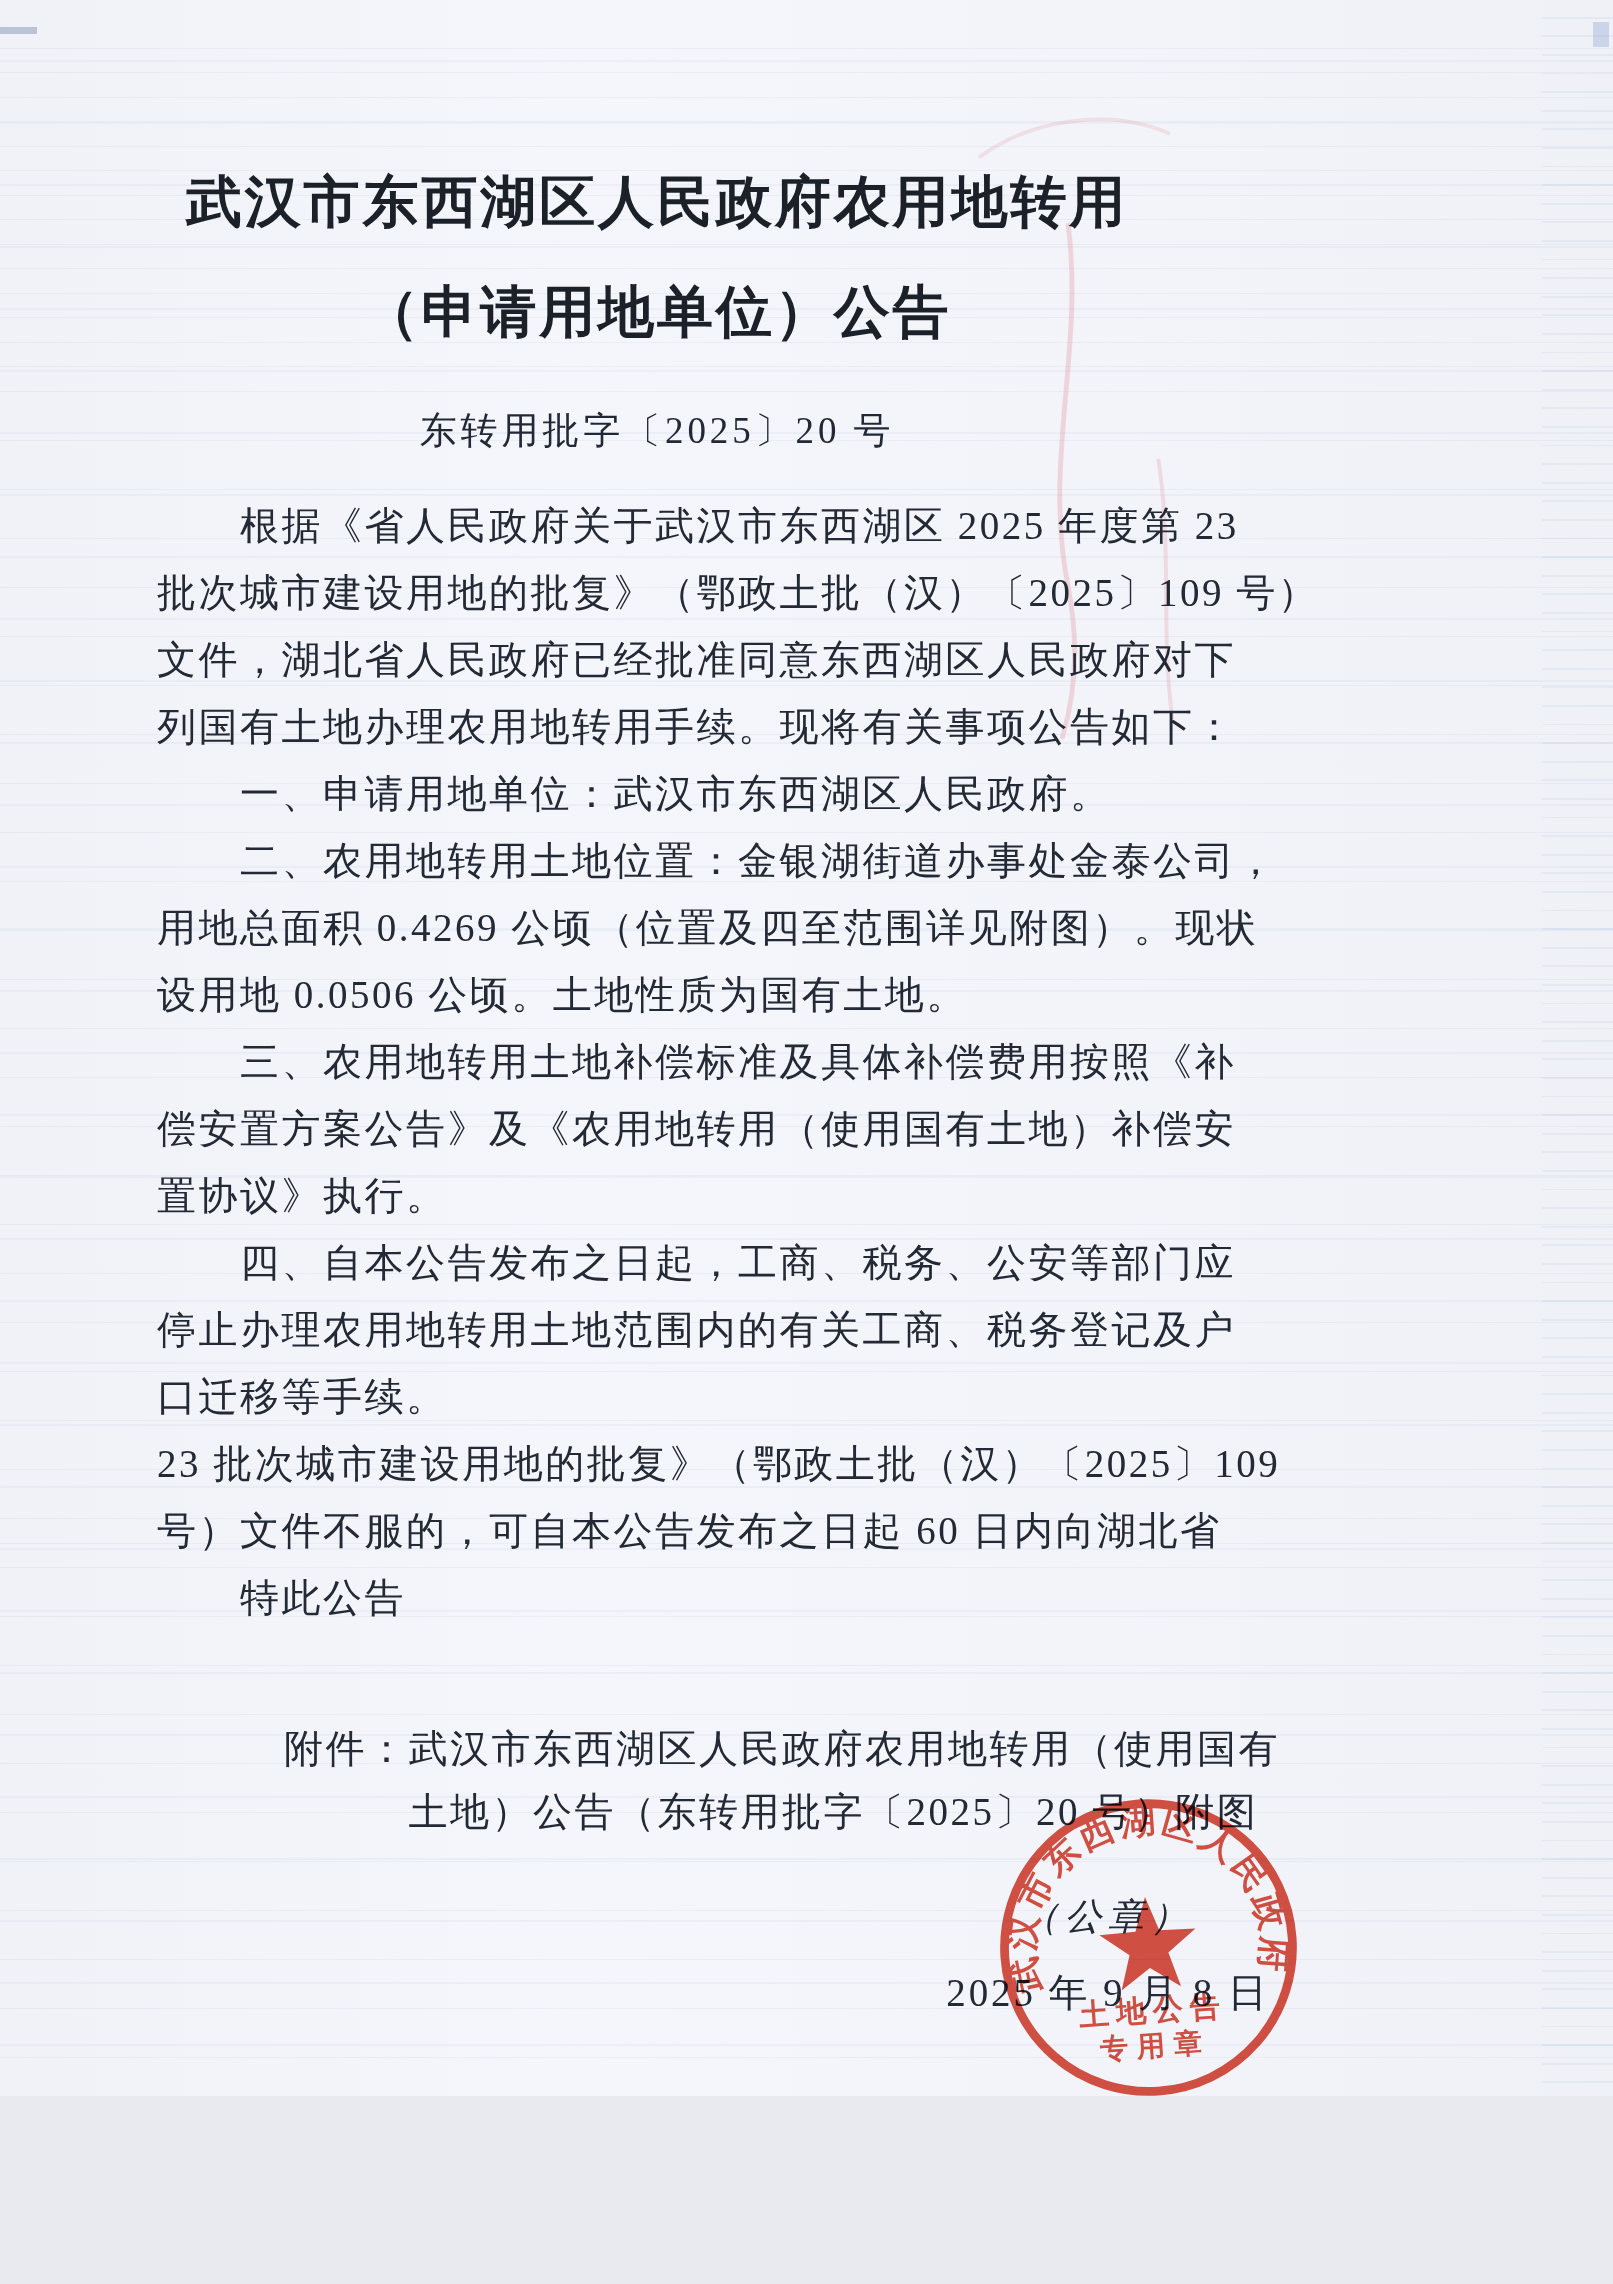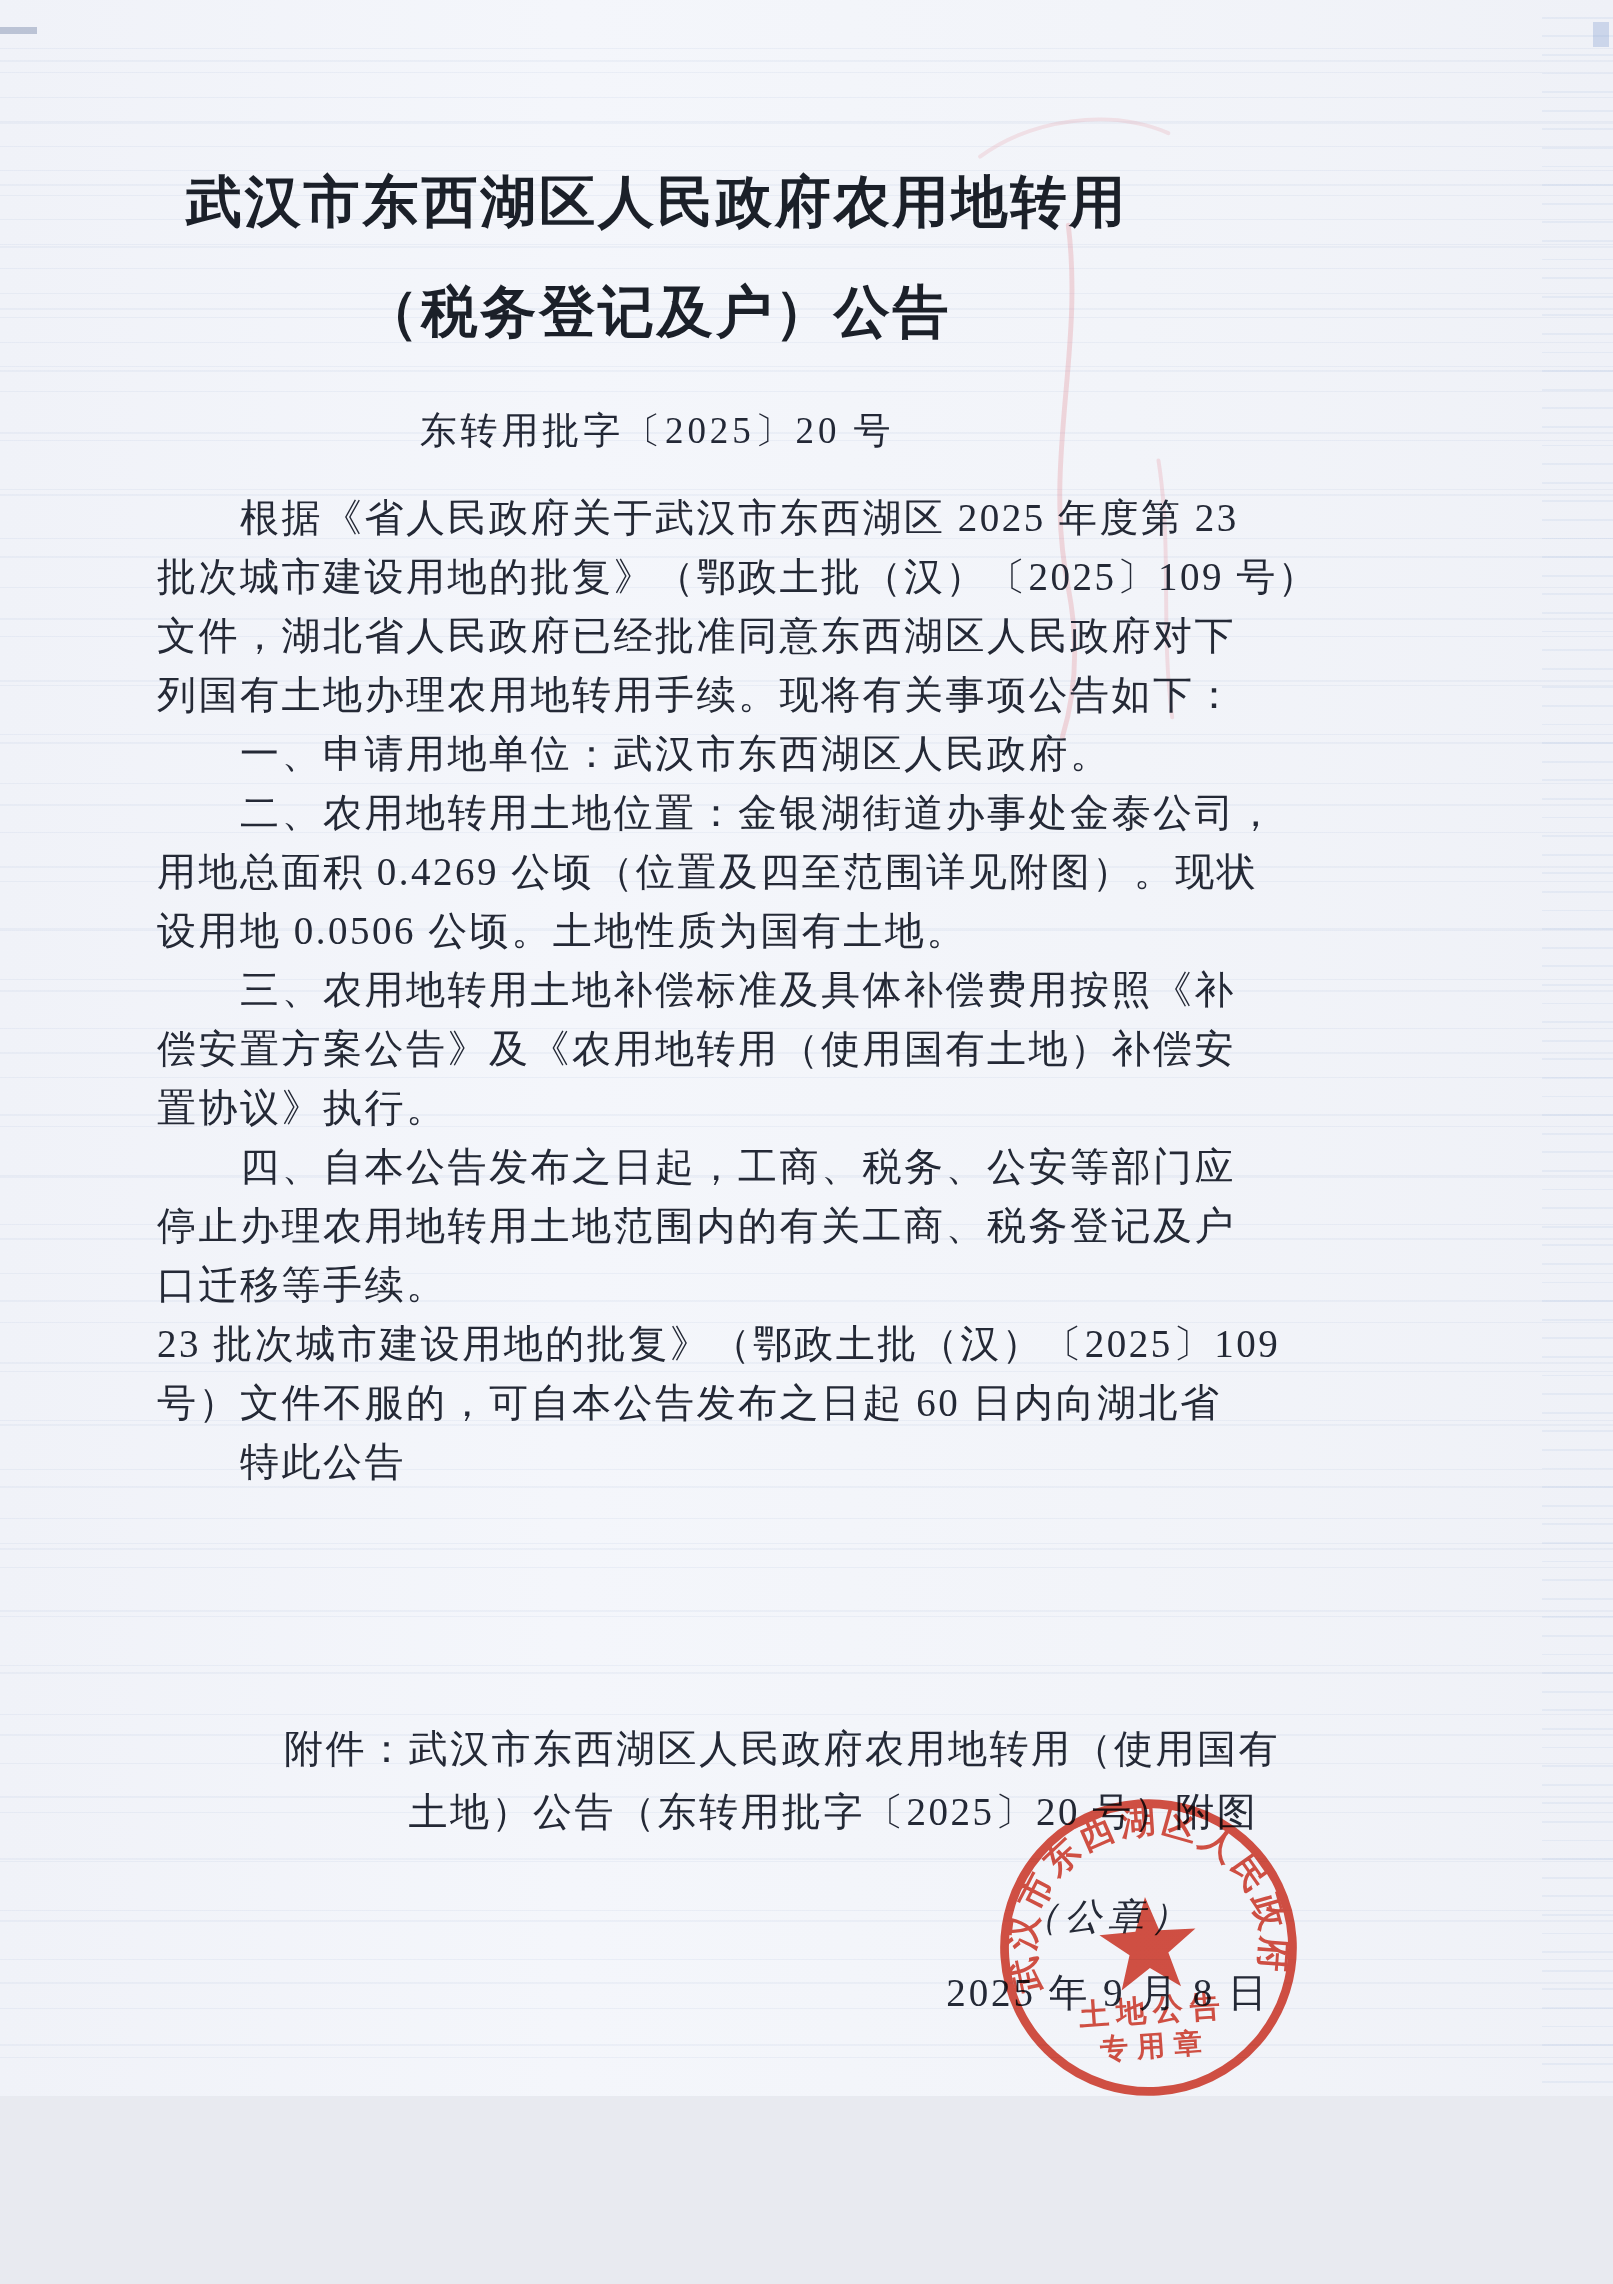--- a/index.html
+++ b/index.html
@@ -34,21 +34,21 @@
   }
   .docnum{
     position:absolute;left:0;top:406px;width:100%;
     text-align:center;font-size:37px;letter-spacing:3.9px;
     color:#232836;
   }
   .body-block{
     position:absolute;left:0;top:488px;width:100%;
     font-size:39px;letter-spacing:2.5px;
   }
-  .body-block .line{height:59px;line-height:59px;white-space:nowrap;}
+  .body-block .line{height:59px;line-height:59px;white-space:nowrap;margin-top:8px;}
   .attach-block{
     position:absolute;left:127px;top:1717px;width:882px;
     font-size:39px;letter-spacing:2.5px;
   }
   .attach-block .line{height:63px;line-height:63px;white-space:nowrap;}
   .seal-note{
     position:absolute;left:931px;top:1892px;width:353px;
     text-align:center;font-size:37px;letter-spacing:5.9px;color:#262b38;font-style:italic;
   }
   .date-line{
@@ -80,21 +80,21 @@
   <svg class="ghost" viewBox="0 0 460 760">
     <path d="M 240,190 C 256,320 214,430 240,560 C 252,622 246,672 234,712" fill="none" stroke="rgba(226,128,140,0.28)" stroke-width="5" stroke-linecap="round"></path>
     <path d="M 332,430 C 346,520 334,602 346,692" fill="none" stroke="rgba(226,128,140,0.22)" stroke-width="4" stroke-linecap="round"></path>
     <path d="M 150,120 C 202,82 282,70 342,96" fill="none" stroke="rgba(226,128,140,0.18)" stroke-width="4" stroke-linecap="round"></path>
   </svg>
 
   <div class="doc">
 
     <div class="title-block">
       <div>武汉市东西湖区人民政府农用地转用</div>
-      <div>（税务登记及户）公告</div>
+      <div>（申请用地单位）公告</div>
     </div>
 
     <div class="docnum">东转用批字〔2025〕20 号</div>
 
     <div class="body-block">
         <div class="line">　　根据《省人民政府关于武汉市东西湖区 2025 年度第 23</div>
         <div class="line">批次城市建设用地的批复》（鄂政土批（汉）〔2025〕109 号）</div>
         <div class="line">文件，湖北省人民政府已经批准同意东西湖区人民政府对下</div>
         <div class="line">列国有土地办理农用地转用手续。现将有关事项公告如下：</div>
         <div class="line">　　一、申请用地单位：武汉市东西湖区人民政府。</div>

